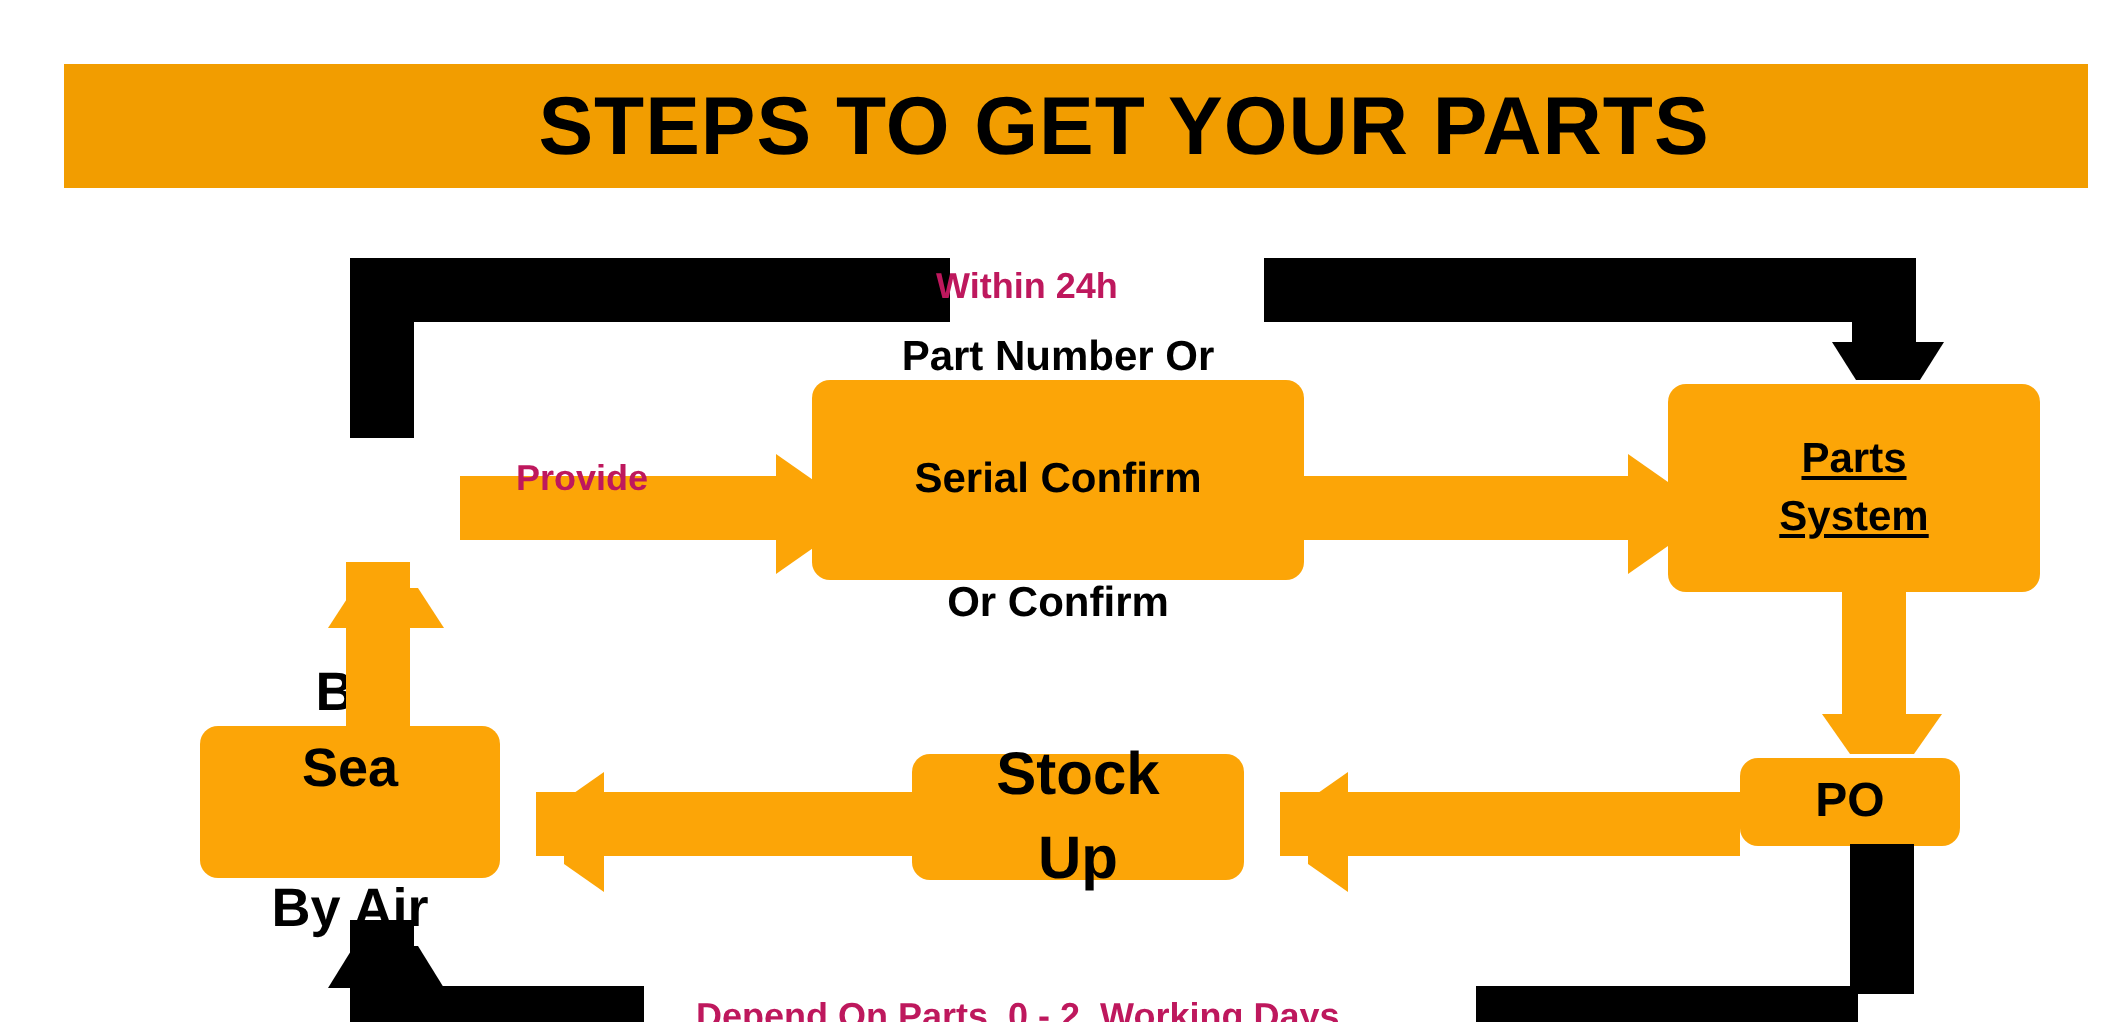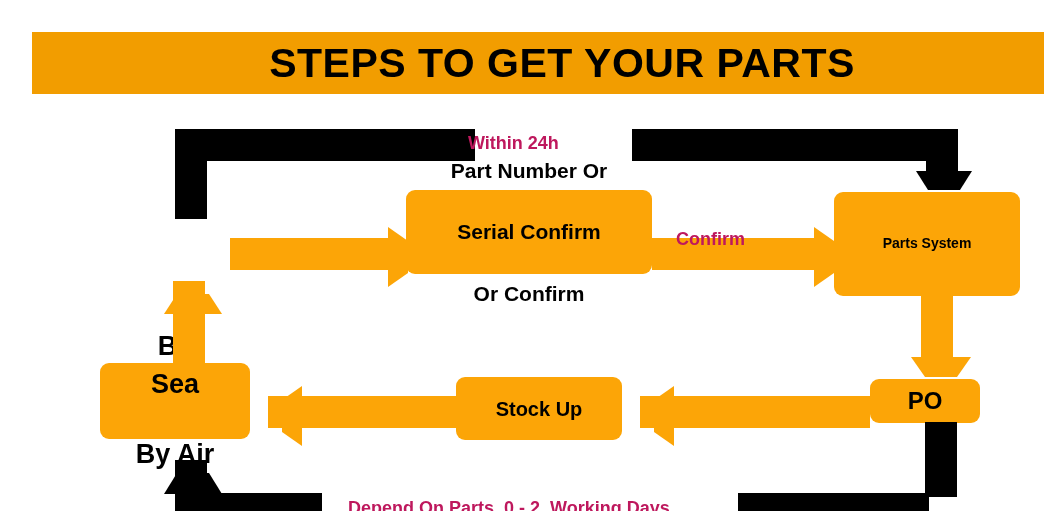--- a/index.html
+++ b/index.html
@@ -43,24 +43,24 @@
     display: flex;
     flex-direction: column;
     align-items: center;
     justify-content: center;
     color: #000;
     font-weight: 700;
     text-align: center;
     line-height: 1.4;
   }
   .node-you        { left: 88px;  top: 187px; width: 110px; height: 44px; font-size: 24px; }
-  .node-partnumber { left: 374px; top: 158px; width: 246px; height: 84px; font-size: 21px; }
-  .node-system     { left: 802px; top: 160px; width: 186px; height: 104px;  font-size: 14px; }
+  .node-partnumber { left: 374px; top: 158px; width: 246px; height: 100px; font-size: 21px; }
+  .node-system     { left: 802px; top: 160px; width: 186px; height: 104px;  font-size: 21px; text-decoration: underline; }
   .node-po         { left: 838px; top: 347px; width: 110px; height: 44px;  font-size: 24px; }
-  .node-stockup    { left: 424px; top: 345px; width: 166px; height: 63px;  font-size: 20px; }
+  .node-stockup    { left: 424px; top: 345px; width: 166px; height: 63px;  font-size: 30px; }
   .node-bysea      { left: 68px;  top: 331px; width: 150px; height: 76px;  font-size: 27px; }
   
   .edge-label {
     position: absolute;
     color: #be185d;
     font-weight: 700;
     font-size: 18px;
     text-align: left;
     white-space: pre;
   }
@@ -121,24 +121,24 @@
     <span>Stock Up</span>
   </div>
 
   <div class="node node-bysea">
     <span>By Sea</span>
     <span>By Air</span>
   </div>
 
   <div class="oshaft h" style="left:198px; top:206px; width:160px;"></div>
   <div class="ohead right" style="left:356px; top:195px;"></div>
+  <div class="edge-label lbl-provide">Provide</div>
 
   <div class="oshaft h" style="left:620px; top:206px; width:164px;"></div>
   <div class="ohead right" style="left:782px; top:195px;"></div>
-  <div class="edge-label lbl-confirm">Confirm</div>
 
   <div class="oshaft v" style="left:889px; top:258px; height:67px;"></div>
   <div class="ohead down" style="left:879px; top:325px;"></div>
 
   <div class="oshaft h" style="left:608px; top:364px; width:230px;"></div>
   <div class="ohead left" style="left:590px; top:354px;"></div>
 
   <div class="oshaft h" style="left:236px; top:364px; width:188px;"></div>
   <div class="ohead left" style="left:218px; top:354px;"></div>
 

